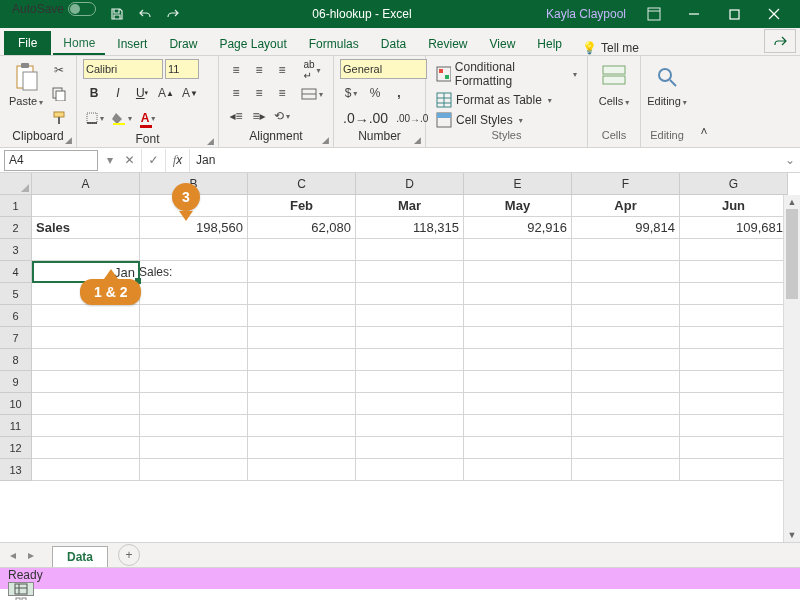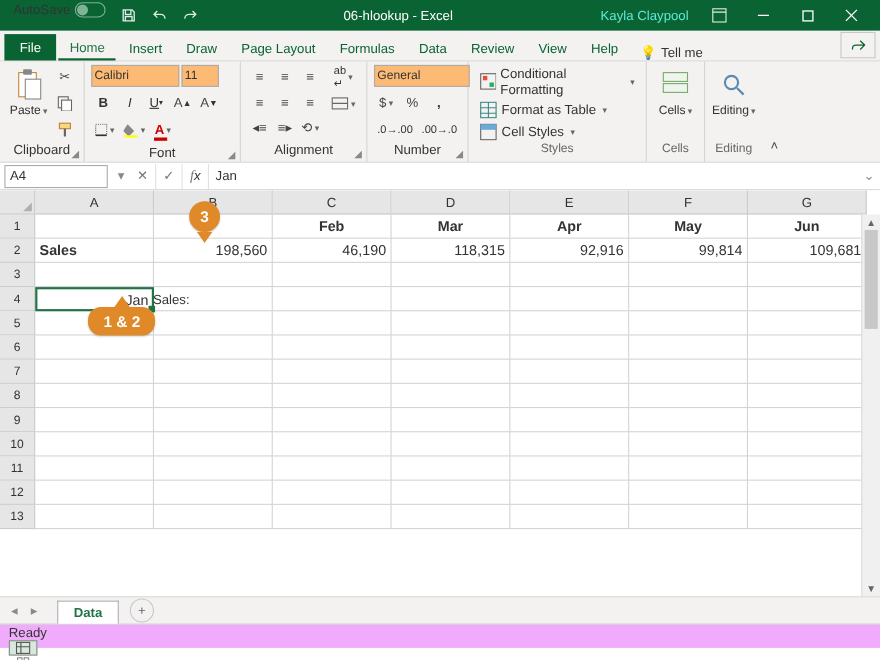--- a/index.html
+++ b/index.html
@@ -4,39 +4,39 @@
 <style>
 *{margin:0;padding:0;box-sizing:border-box;font-family:"Segoe UI",Tahoma,sans-serif;font-size:12px;color:#333;}
 body{background:#fff;width:800px;height:600px;overflow:hidden;position:relative;}
 .titlebar{background:#0a6332;height:28px;display:flex;align-items:center;color:#fff;padding:0 6px;}
 .titlebar .qat{display:flex;align-items:flex-start;gap:2px;}
 .titlebar .qbtn{width:26px;height:24px;display:flex;align-items:center;justify-content:center;color:#dfeee5;border:1px solid transparent;}
 .titlebar .autosave{display:flex;align-items:center;gap:4px;padding:0 6px;color:#dfeee5;font-size:11px;}
 .titlebar .toggle{width:28px;height:14px;border:1px solid #7fb395;border-radius:8px;position:relative;}
 .titlebar .toggle::after{content:"";position:absolute;left:1px;top:1px;width:10px;height:10px;border-radius:50%;background:#7fb395;}
 .titlebar .title{flex:1;text-align:center;color:#fff;font-size:12px;}
-.titlebar .user{color:#5eead4;font-size:12px;padding:0 8px;}
+.titlebar .user{color:#c4b5fd;font-size:12px;padding:0 8px;}
 .winbtn{width:40px;height:28px;display:flex;align-items:center;justify-content:center;color:#fff;}
 .tabbar{background:#f3f2f1;height:28px;display:flex;align-items:flex-end;border-bottom:1px solid #d4d4d4;padding:0 4px;gap:2px;}
 .tab{padding:4px 10px;color:#0a6332;font-size:12px;cursor:pointer;margin-top:30px;}
 .tab.file{background:#0a6332;color:#fff;padding:5px 14px;}
 .tab.active{font-weight:400;border-bottom:2px solid #0a6332;padding-bottom:3px;color:#217346;}
 .tellme{margin-left:8px;display:flex;align-items:center;gap:4px;color:#555;}
 .share{margin-left:auto;width:32px;height:24px;border:1px solid #c8c8c8;display:flex;align-items:center;justify-content:center;color:#0a6332;margin-bottom:2px;}
 .ribbon{background:#f3f2f1;height:92px;display:flex;border-bottom:1px solid #d4d4d4;}
 .group{border-right:1px solid #d4d4d4;padding:3px 6px 2px;display:flex;flex-direction:column;}
 .group .body{flex:1;display:flex;align-items:flex-start;}
 .group .label{text-align:center;font-size:11px;color:#666;height:16px;position:relative;}
 .group .label .launcher{position:absolute;right:-2px;bottom:0;font-size:9px;color:#888;}
 .btn{border:1px solid transparent;padding:2px;display:flex;align-items:center;justify-content:center;min-width:22px;height:22px;color:#444;cursor:pointer;}
 .bigbtn{width:40px;height:66px;display:flex;flex-direction:column;align-items:center;justify-content:flex-start;padding-top:2px;}
 .bigbtn .icon{width:32px;height:32px;display:flex;align-items:center;justify-content:center;}
 .bigbtn .lbl{font-size:11px;margin-top:2px;}
 .dd::after{content:"▾";font-size:8px;margin-left:2px;color:#666;}
-select,input.combo{font-size:11px;height:20px;border:1px solid #ababab;background:#fdba74;padding:0 2px;}
+select,input.combo{font-size:11px;height:20px;border:1px solid #ababab;background:#fef9c3;padding:0 2px;}
 .font-row{display:flex;gap:2px;margin-bottom:3px;}
 .align-grid{display:grid;grid-template-columns:repeat(3,22px);grid-auto-rows:22px;gap:1px;}
 .wrap-col{display:flex;flex-direction:column;gap:2px;margin-left:4px;}
 .num-row{display:flex;gap:2px;margin-top:3px;}
 .styles-col{display:flex;flex-direction:column;gap:2px;}
 .styles-col .sbtn{display:flex;align-items:center;gap:4px;padding:1px 4px;font-size:11px;cursor:pointer;}
 .fbar{height:25px;background:#fff;border-bottom:1px solid #d4d4d4;display:flex;align-items:center;}
 .namebox{width:94px;height:21px;border:1px solid #ababab;margin:0 4px;padding:0 4px;display:flex;align-items:center;font-size:12px;}
 .fbar .fbtn{width:24px;height:23px;display:flex;align-items:center;justify-content:center;color:#777;border-right:1px solid #e1e1e1;}
 .fbar .fx{font-style:italic;font-family:"Times New Roman";font-size:13px;}
@@ -254,21 +254,21 @@
       <input class="combo" style="width: 87px;" value="General">
       <div class="num-row">
         <div class="btn dd">$</div>
         <div class="btn">%</div>
         <div class="btn">
             <b>,</b>
           </div>
       </div>
       <div class="num-row">
         <div class="btn">
-            <span style="font-size:10px;">.0→.00</span>
+            <span style="font-size:14px;">.0→.00</span>
           </div>
         <div class="btn">
             <span style="font-size:10px;">.00→.0</span>
           </div>
       </div>
     </div>
     <div class="label"><span>Number</span><span class="launcher">◢</span></div>
   </div>
 
   <div class="group" style="width:162px;">
@@ -356,27 +356,27 @@
     <div class="hdr">C</div>
     <div class="hdr">D</div>
     <div class="hdr">E</div>
     <div class="hdr">F</div>
     <div class="hdr">G</div>
   <div class="rh">1</div>
       <div class="cell c bold"></div>
       <div class="cell c bold"></div>
       <div class="cell c bold">Feb</div>
       <div class="cell c bold">Mar</div>
+      <div class="cell c bold">May</div>
       <div class="cell c bold">Apr</div>
-      <div class="cell c bold">May</div>
       <div class="cell c bold">Jun</div>
       <div class="rh">2</div>
       <div class="cell bold">Sales</div>
       <div class="cell r">198,560</div>
-      <div class="cell r">46,190</div>
+      <div class="cell r">62,080</div>
       <div class="cell r">118,315</div>
       <div class="cell r">92,916</div>
       <div class="cell r">99,814</div>
       <div class="cell r">109,681</div>
       <div class="rh">3</div>
       <div class="cell"></div>
       <div class="cell"></div>
       <div class="cell"></div>
       <div class="cell"></div>
       <div class="cell"></div>

